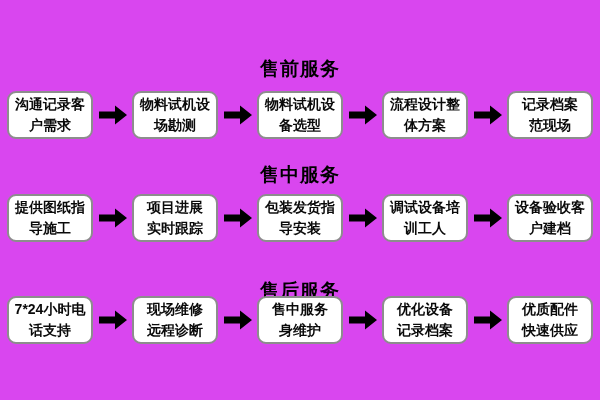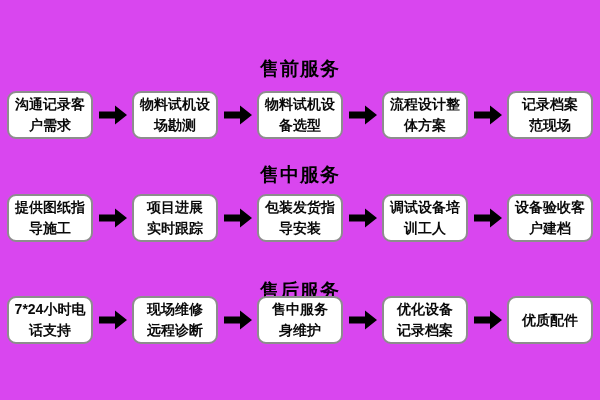--- a/index.html
+++ b/index.html
@@ -154,16 +154,17 @@
       </svg>
     <div class="box">
       <span>优化设备</span>
       <span>记录档案</span>
     </div>
     <svg class="arrow" viewBox="0 0 28 20" xmlns="http://www.w3.org/2000/svg">
         <path d="M0 6.5 H16 V0.5 L28 10 L16 19.5 V13.5 H0 Z"></path>
       </svg>
     <div class="box">
       <span>优质配件</span>
+      <span>快速供应</span>
     </div>
   </div>
 
 </div>
 
 </body></html>

